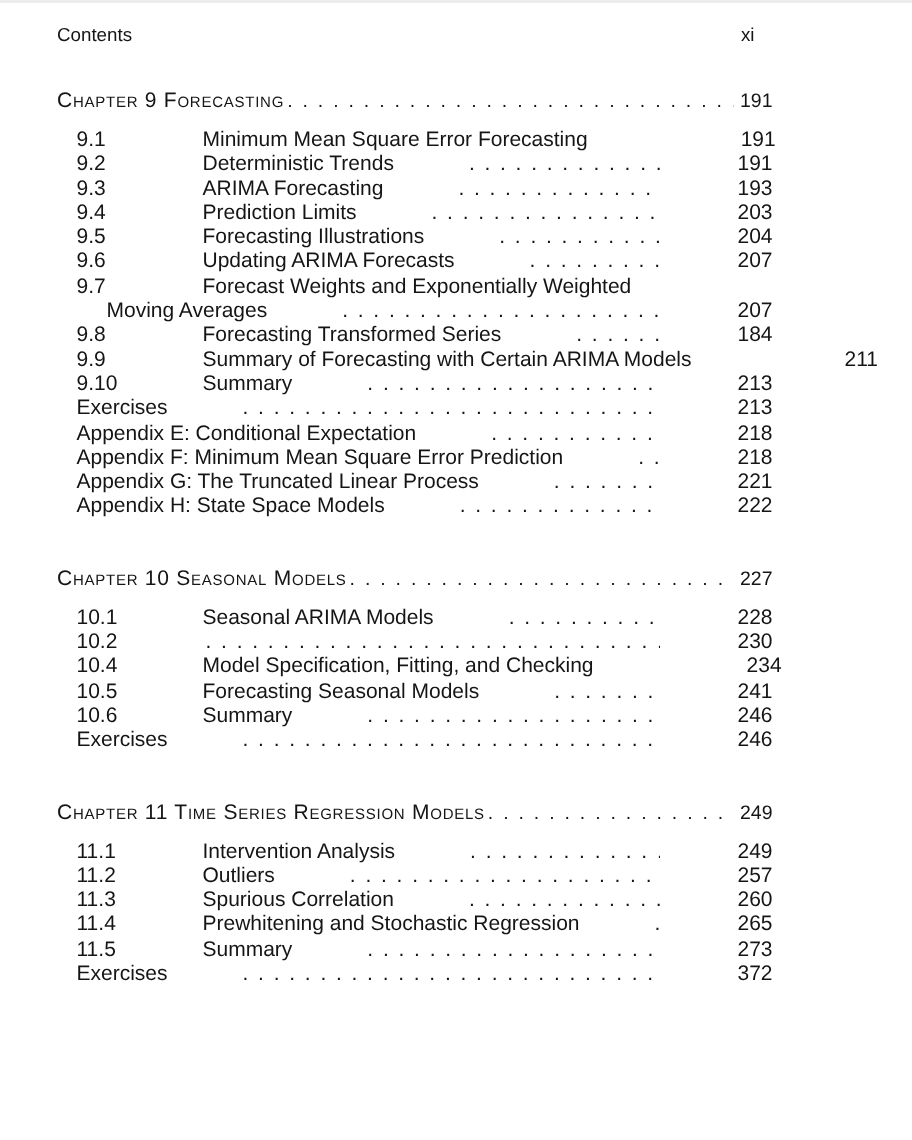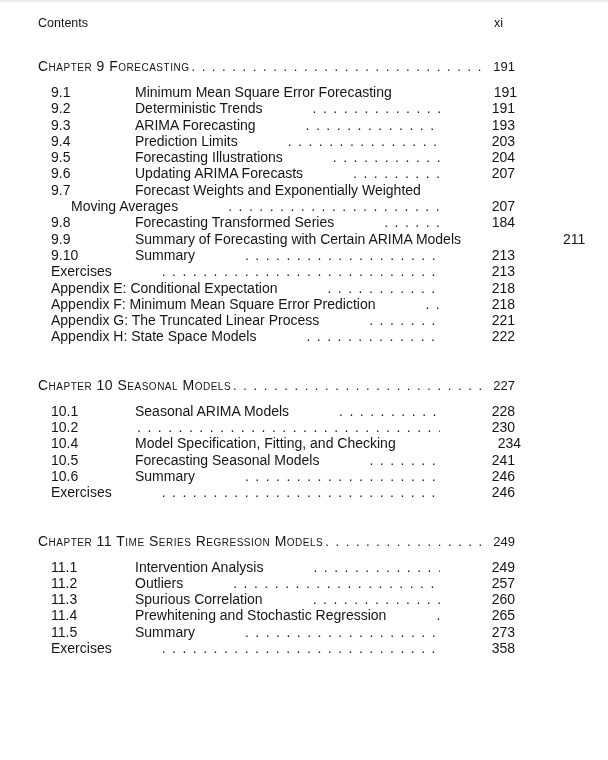--- a/index.html
+++ b/index.html
@@ -263,18 +263,18 @@
           </div>
           <div class="row section">
             <span class="num">11.5</span>
             <span class="title">Summary</span>
             <span class="leader"></span>
             <span class="page-num">273</span>
           </div>
           <div class="row plain">
             <span class="title">Exercises</span>
             <span class="leader"></span>
-            <span class="page-num">358</span>
+            <span class="page-num">372</span>
           </div>
         </div>
       </section>
     </div>
 </div>
 
 </body></html>

